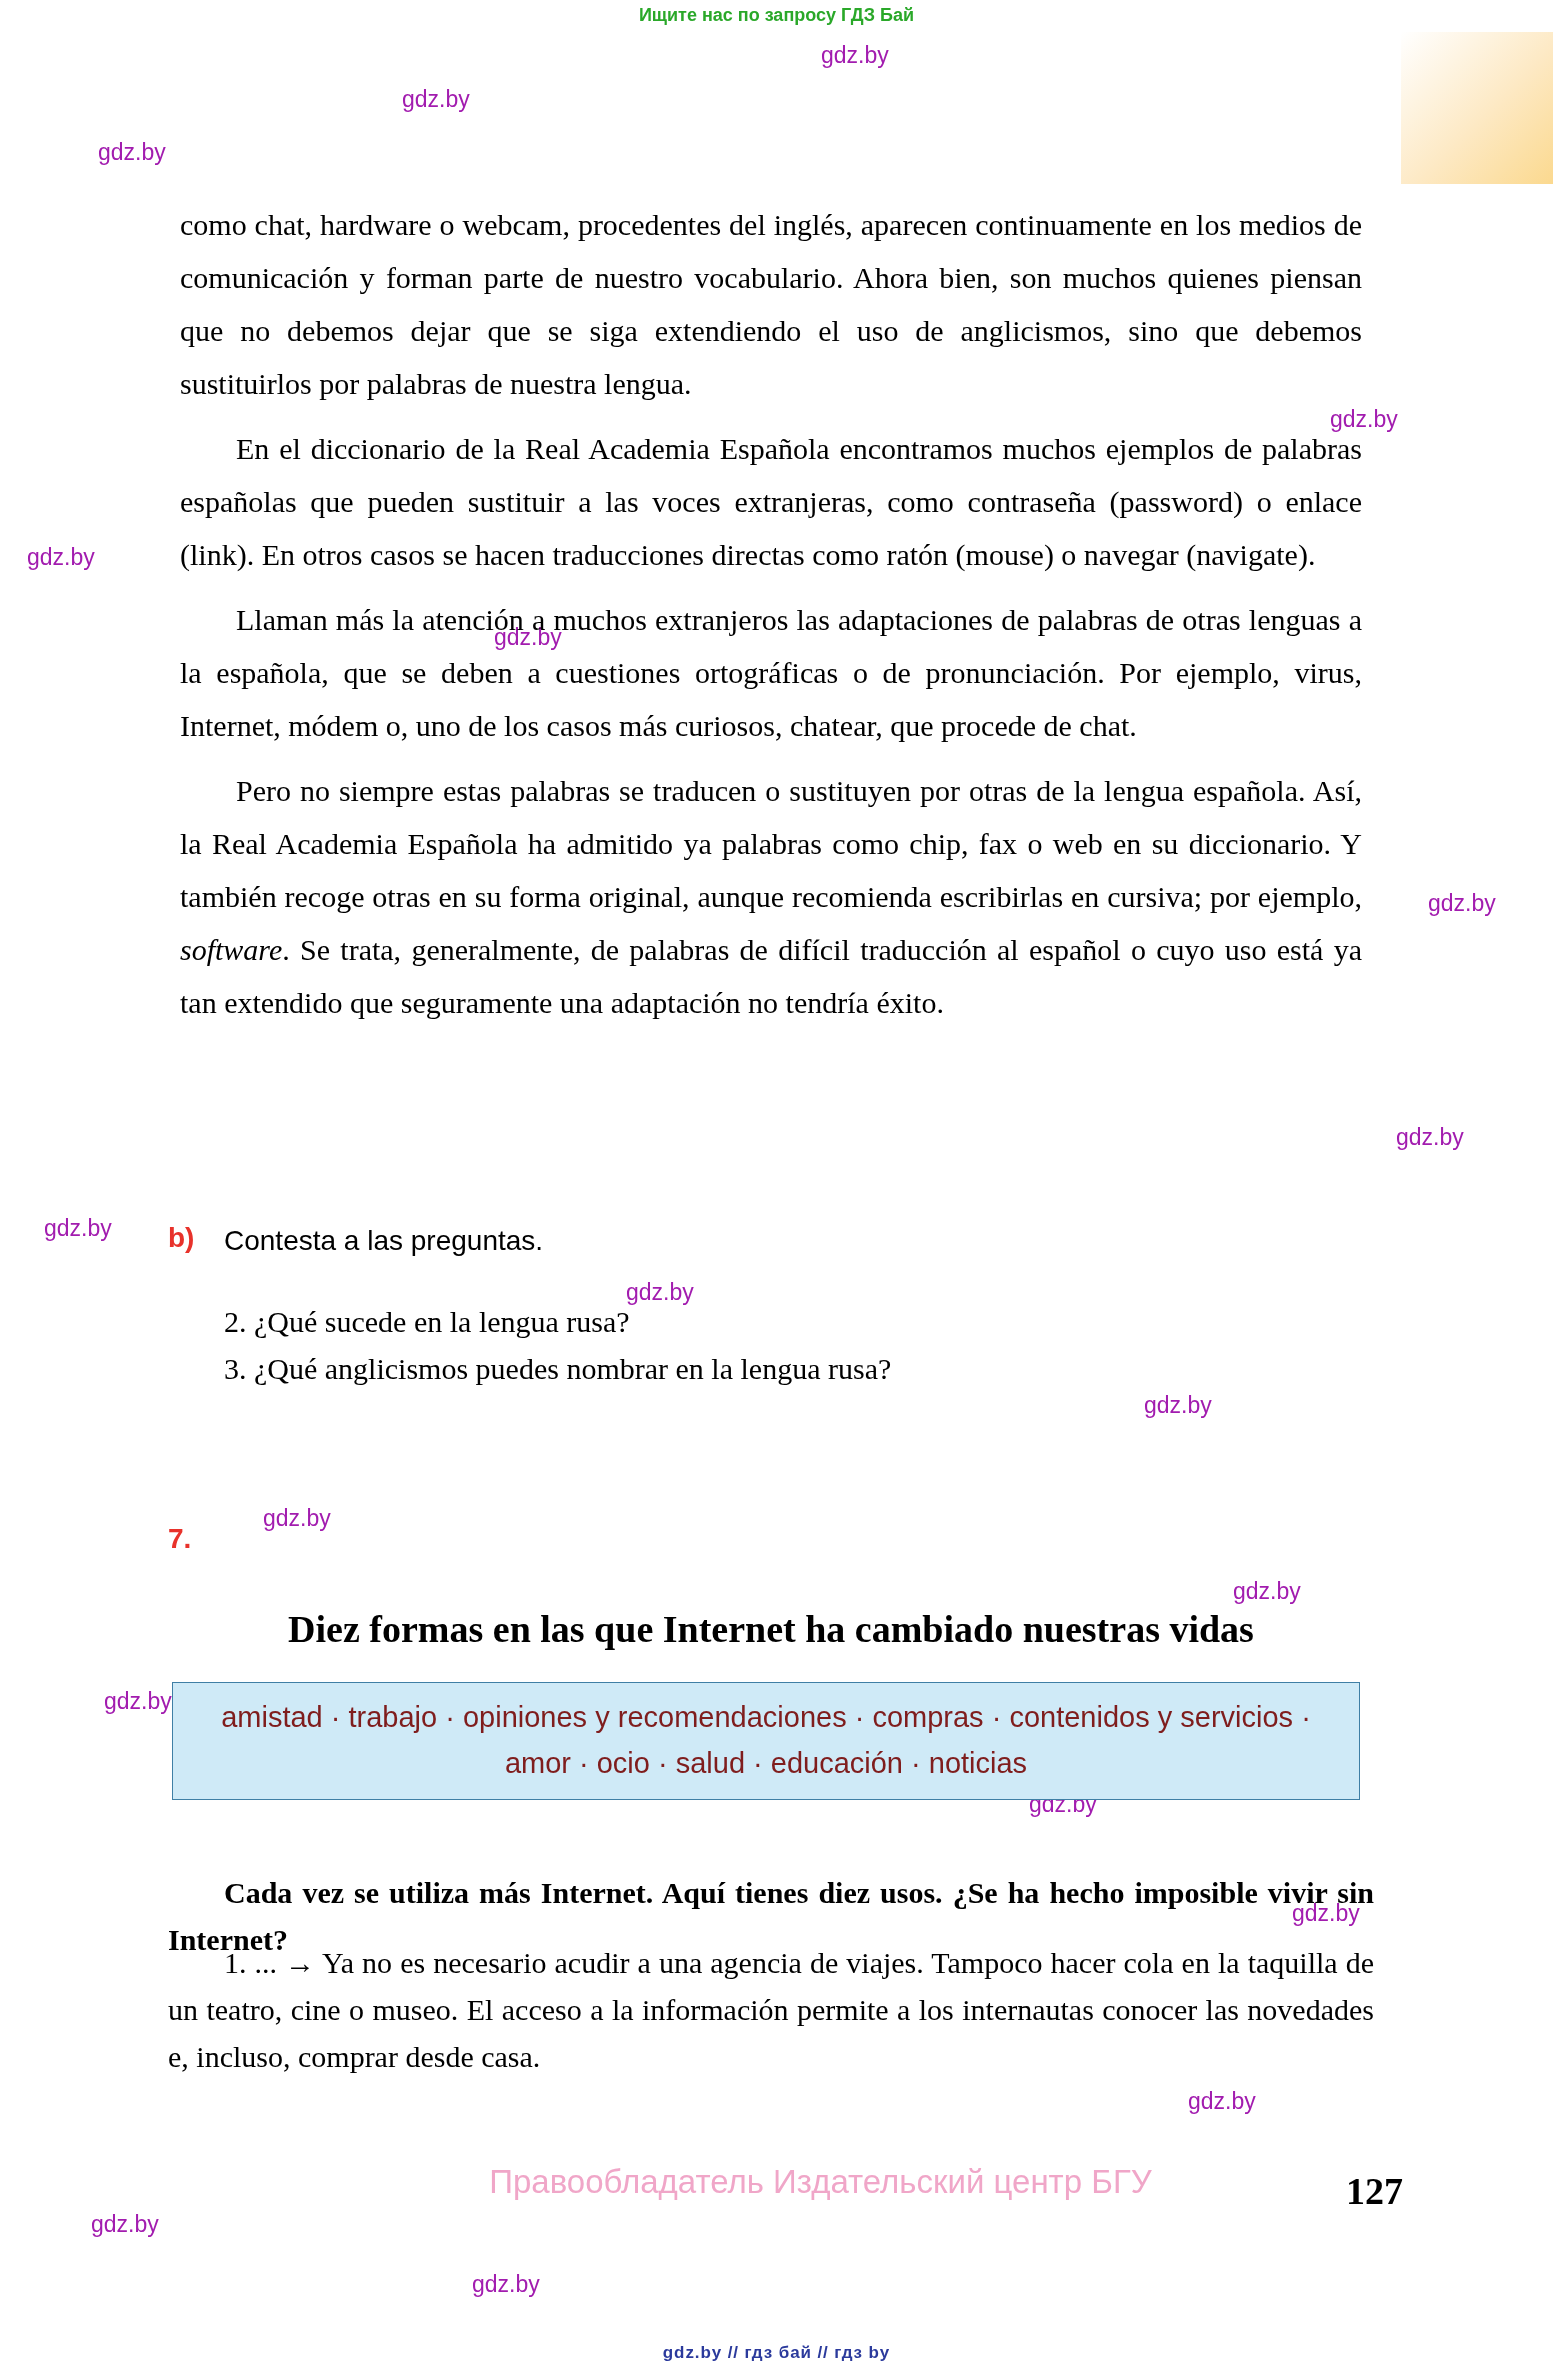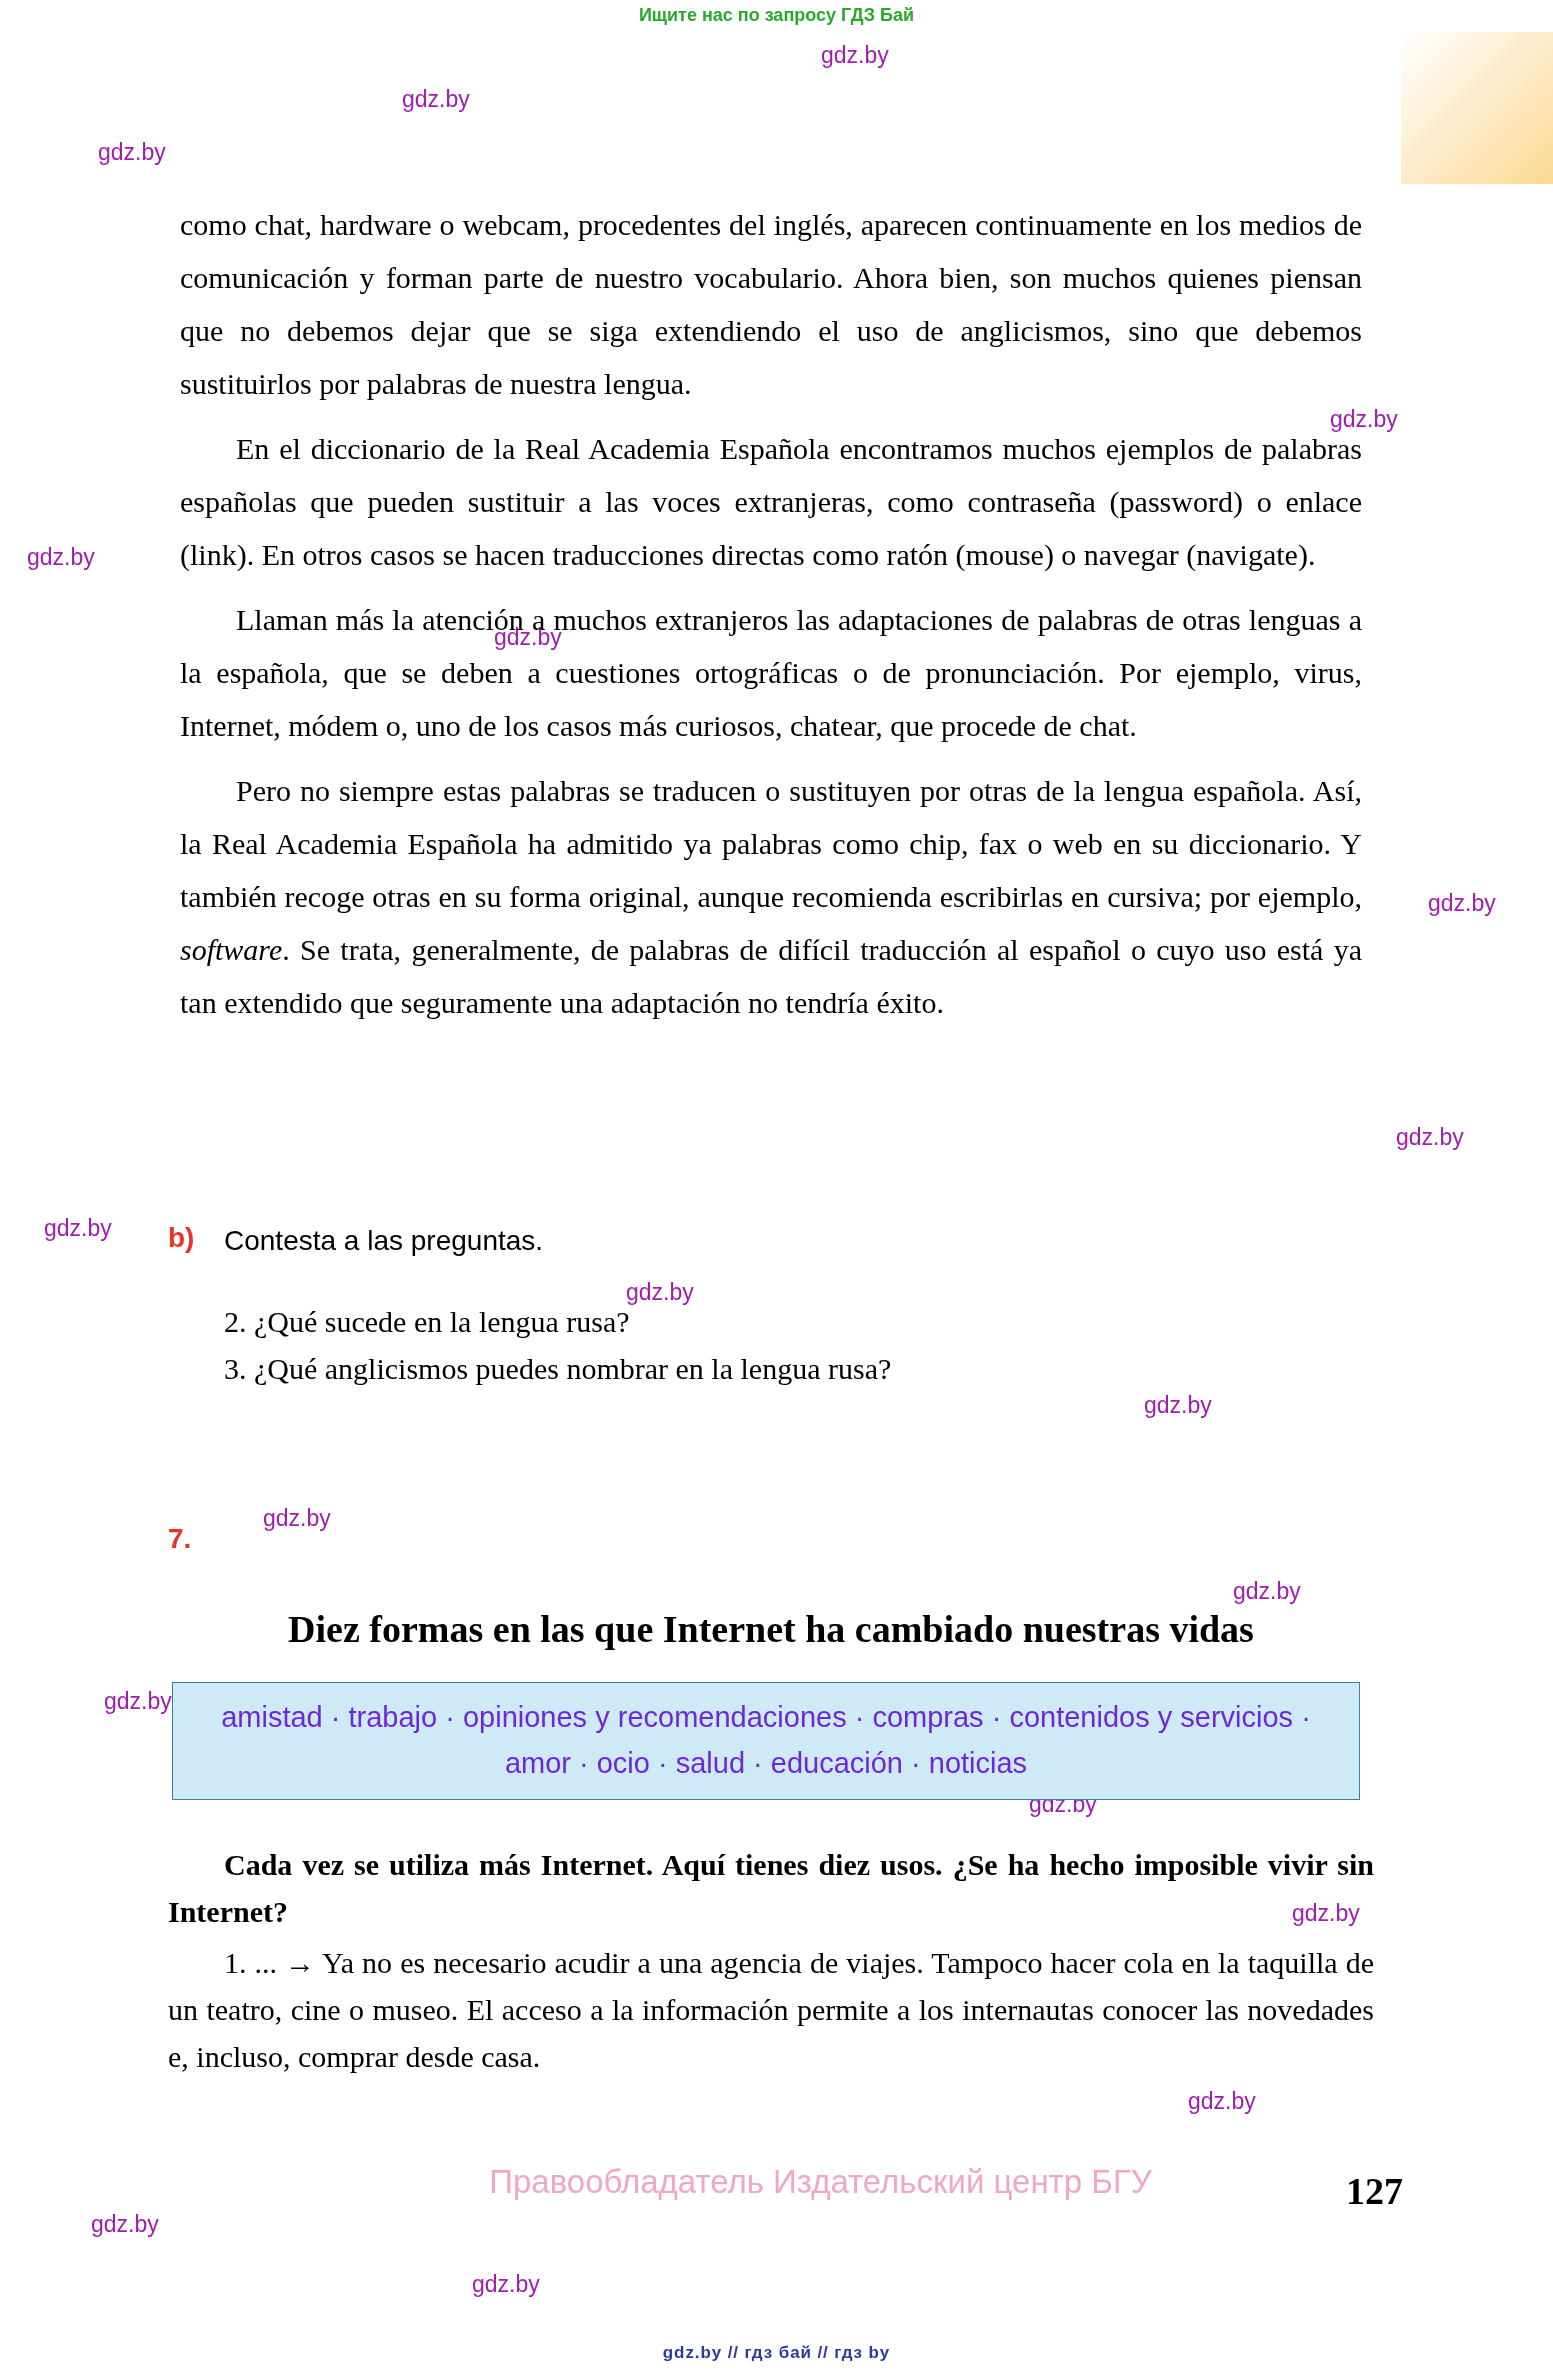--- a/index.html
+++ b/index.html
@@ -120,32 +120,33 @@
     top: 1682px;
     width: 1188px;
     box-sizing: border-box;
     border: 1.8px solid #3f7fa5;
     background: #cfeaf7;
     padding: 11px 20px 12.7px 20px;
     font-family: "Liberation Sans", sans-serif;
     font-size: 29px;
     line-height: 46px;
     text-align: center;
-    color: #6d28d9;
+    color: #7f1d1d;
   }
 
   .lead-bold {
     position: absolute;
     left: 168px;
     width: 1206px;
     font-size: 30px;
     line-height: 47px;
     font-weight: bold;
     text-indent: 56px;
     text-align: justify;
+    margin-top: 28px;
   }
 
   .para-bottom {
     position: absolute;
     left: 168px;
     width: 1206px;
     font-size: 30px;
     line-height: 47px;
     text-align: justify;
     text-indent: 56px;

